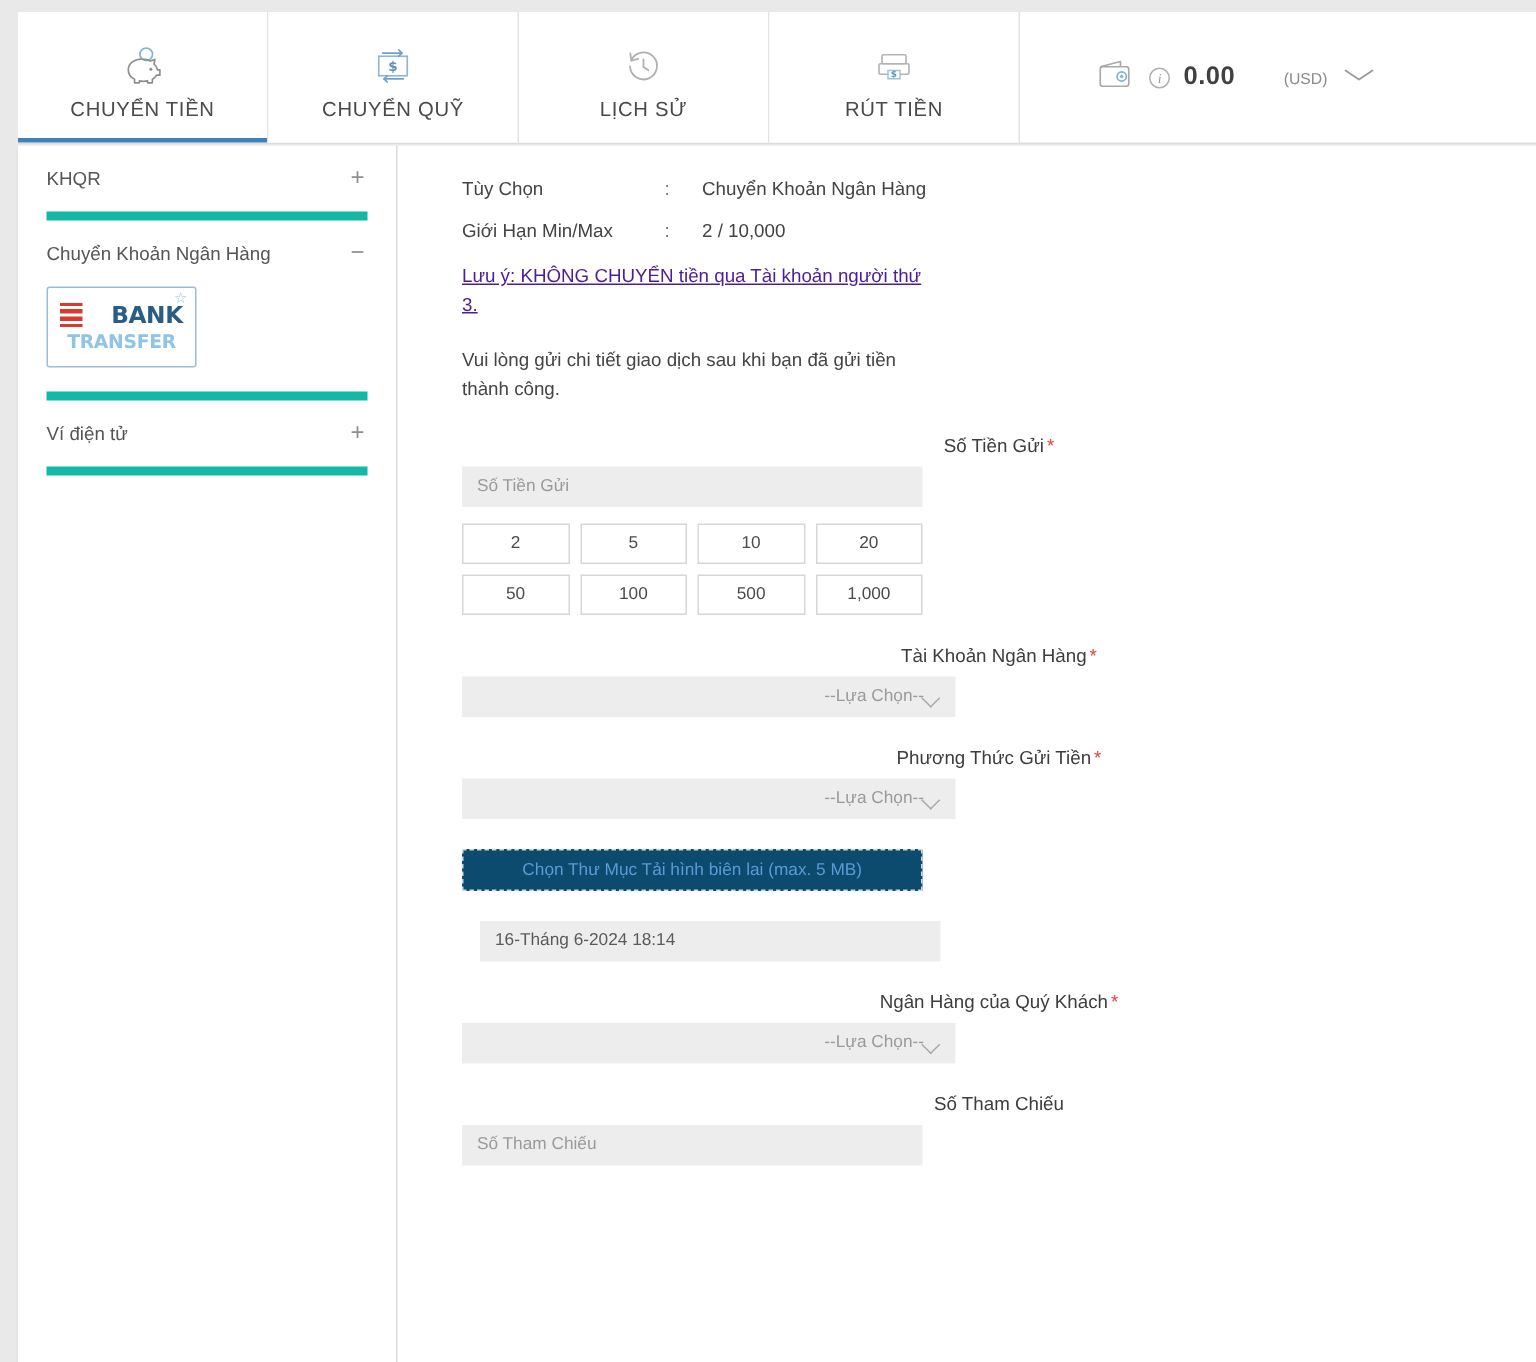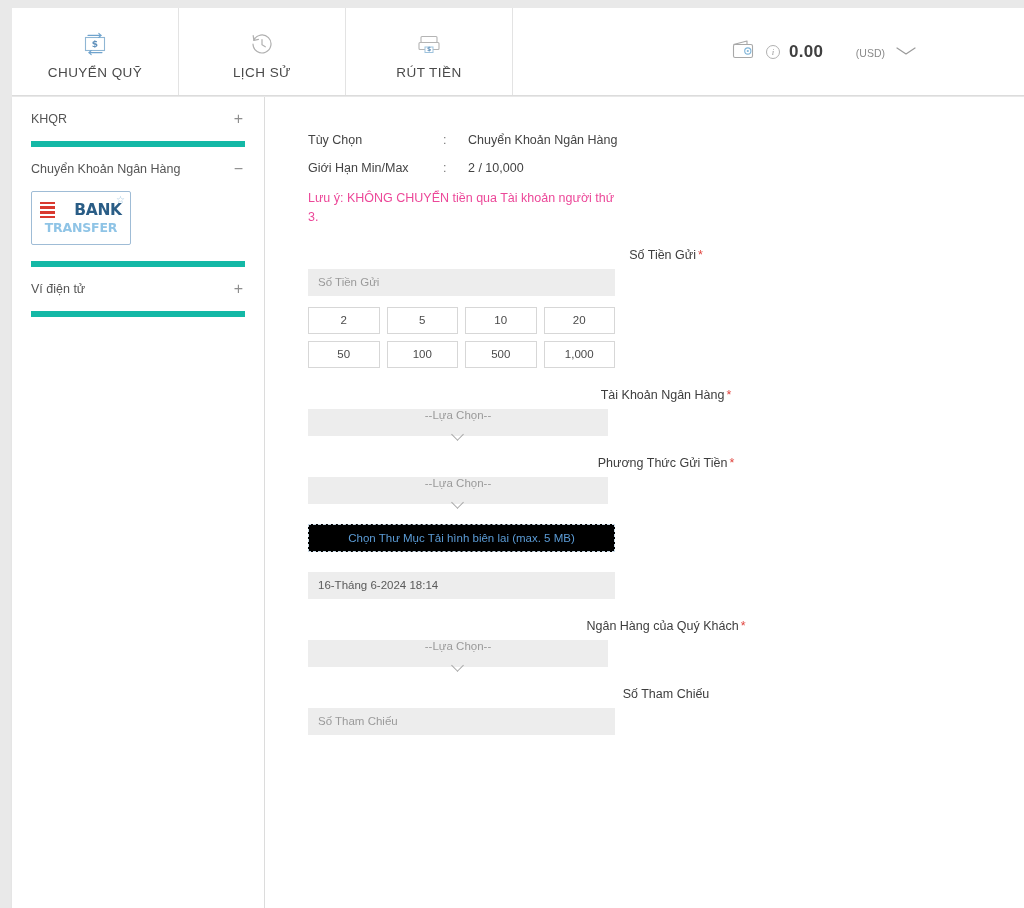--- a/index.html
+++ b/index.html
@@ -175,41 +175,41 @@
     position: absolute;
     right: 5px; top: 3px;
     font-size: 10px;
     color: #9ec4de;
     line-height: 1;
   }
 
   
   .main {
     flex: 1;
-    padding: 36px 0 0 43px;
+    padding: 22px 0 0 43px;
   }
   .inforow {
     display: flex;
     align-items: baseline;
     font-size: 12.5px;
     color: #444;
     margin-bottom: 14px;
   }
   .inforow .k { width: 135px; }
   .inforow .c { width: 25px; color: #777; }
   .inforow .v { color: #444; }
 
   .para {
     font-size: 12.5px;
     color: #444;
     line-height: 1.55;
     width: 312px;
     margin: 21px 0 0 0;
   }
-  .para.warn { color: #ec4899; margin-top: 0; }
+  .para.warn { color: #4c1d95; margin-top: 0; text-decoration: underline; }
   .para.note { margin-top: 17px; }
 
   .field { margin-top: 20px; }
   .flabel {
     font-size: 12.5px;
     color: #3d3d3d;
     margin-bottom: 7px;
     display: block;
     text-align: center;
   }
@@ -220,33 +220,32 @@
     height: 27px;
     background: #ededed;
     border: none;
     font-size: 11.5px;
     color: #9a9a9a;
     padding: 0 10px;
     display: flex;
     align-items: center;
     font-family: "Liberation Sans", sans-serif;
   }
-  .inp.filled { color: #5a5a5a; }
+  .inp.filled { color: #5a5a5a; margin-left: 12px; }
   .select {
-    width: 300px;
+    width: 329px;
     height: 27px;
     background: #ededed;
     display: flex;
     align-items: center;
-    justify-content: space-between;
+    justify-content: flex-end;
     padding: 0 10px;
     font-size: 11.5px;
     color: #9a9a9a;
     cursor: pointer;
-    flex-direction: column;
   }
   .chev {
     width: 11px; height: 6px;
     position: relative;
   }
   .chev::before {
     content:"";
     position: absolute; left: 0; top: 0;
     width: 8px; height: 8px;
     border-right: 1.4px solid #a8a8a8;
@@ -278,30 +277,40 @@
   .filebox {
     width: 307px;
     height: 28px;
     border: 1px dashed #c9d8e4;
     display: flex;
     align-items: center;
     justify-content: center;
     font-size: 11.5px;
     color: #5b9bd5;
     cursor: pointer;
-    background: #000000;
+    background: #0c4a6e;
   }
 </style>
 </head>
 <body>
 
 <div id="page">
 
   <div class="topbar">
 
+    <div class="tab active">
+      <span class="tabicon">
+        <svg width="30" height="28" viewBox="0 0 30 28">
+          <circle cx="17.5" cy="6.2" r="4.2" fill="none" stroke="#7fb4d8" stroke-width="1.1"></circle>
+          <path d="M5.5 16.5c0-4.3 4.3-7.2 9.2-7.2 2.1 0 4 .5 5.5 1.4l3-1.1-.5 3.2c1.3 1 2.1 2.3 2.3 3.8h1.6v3.5h-2.2c-.6 1.1-1.6 2-2.8 2.7v2.4h-3.2v-1.3c-.9.2-1.9.3-2.9.3-.9 0-1.8-.1-2.6-.3v1.3H9.7v-2.3c-2.5-1.3-4.2-3.5-4.2-6.4z" fill="none" stroke="#8d8d8d" stroke-width="1.1" stroke-linejoin="round"></path>
+          <circle cx="20.6" cy="16.1" r="1" fill="#8d8d8d"></circle>
+        </svg>
+      </span>
+      <span class="tablabel">CHUYỂN TIỀN</span>
+    </div>
 
     <div class="tab">
       <span class="tabicon">
         <svg width="28" height="26" viewBox="0 0 28 26">
           <rect x="4.5" y="6.5" width="19" height="13" fill="none" stroke="#8fb6d4" stroke-width="1.1"></rect>
           <text x="14" y="16" text-anchor="middle" font-size="9" font-weight="bold" fill="#5f90bb" font-family="DejaVu Sans, sans-serif">$</text>
           <path d="M7 4.4h13l-2.2-2.1M21 21.6H8l2.2 2.1" fill="none" stroke="#6fa3cd" stroke-width="1.1" stroke-linecap="round" stroke-linejoin="round"></path>
           <path d="M20 4.4l-2.2 2.1M8 21.6l2.2-2.1" fill="none" stroke="#6fa3cd" stroke-width="1.1" stroke-linecap="round"></path>
         </svg>
       </span>
@@ -403,20 +412,21 @@
         <span class="c">:</span>
         <span class="v">Chuyển Khoản Ngân Hàng</span>
       </div>
       <div class="inforow">
         <span class="k">Giới Hạn Min/Max</span>
         <span class="c">:</span>
         <span class="v">2 / 10,000</span>
       </div>
 
       <p class="para warn">Lưu ý: KHÔNG CHUYỂN tiền qua Tài khoản người thứ 3.</p>
+      <p class="para note">Vui lòng gửi chi tiết giao dịch sau khi bạn đã gửi tiền thành công.</p>
 
       <div class="field">
         <span class="flabel">
           <span>Số Tiền Gửi</span><span class="req">*</span>
         </span>
         <div class="inp">Số Tiền Gửi</div>
         <div class="amt-grid">
           <div class="amt-btn">2</div>
           <div class="amt-btn">5</div>
           <div class="amt-btn">10</div>

